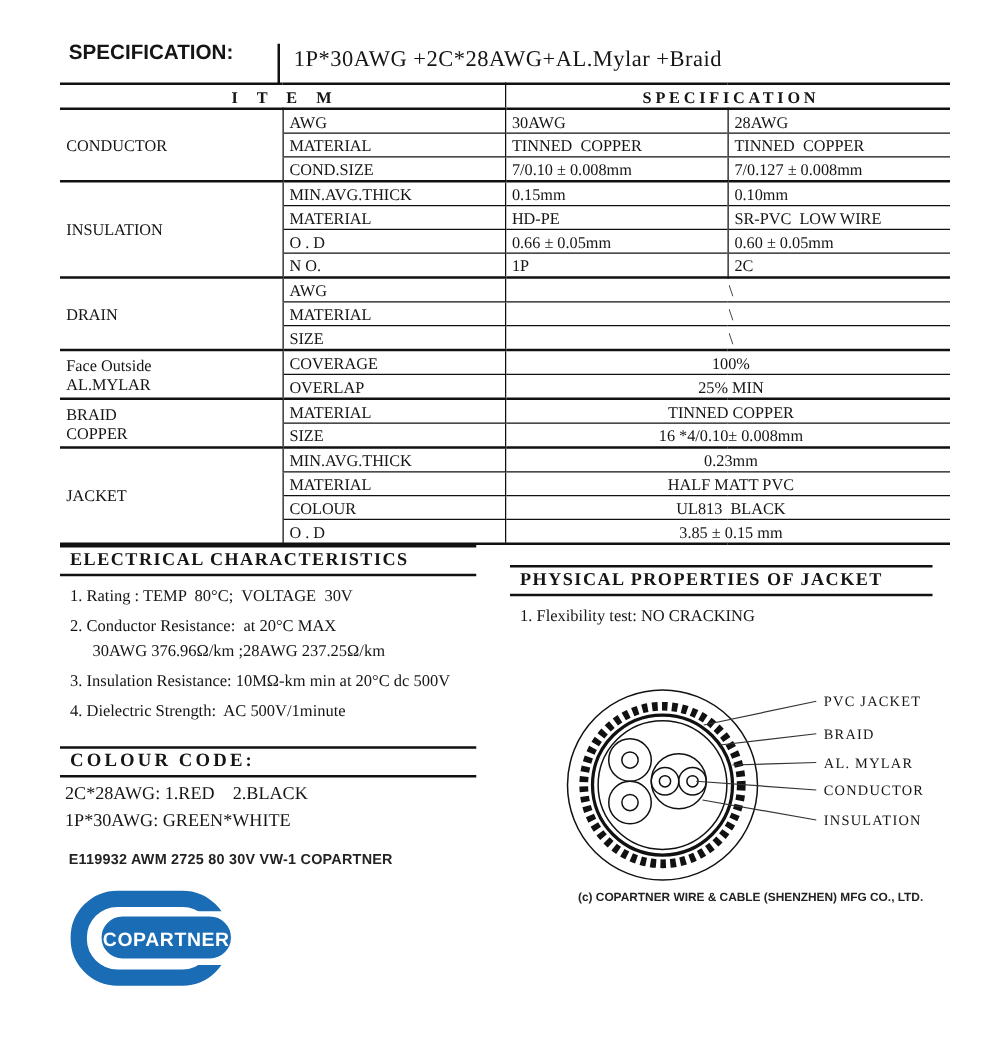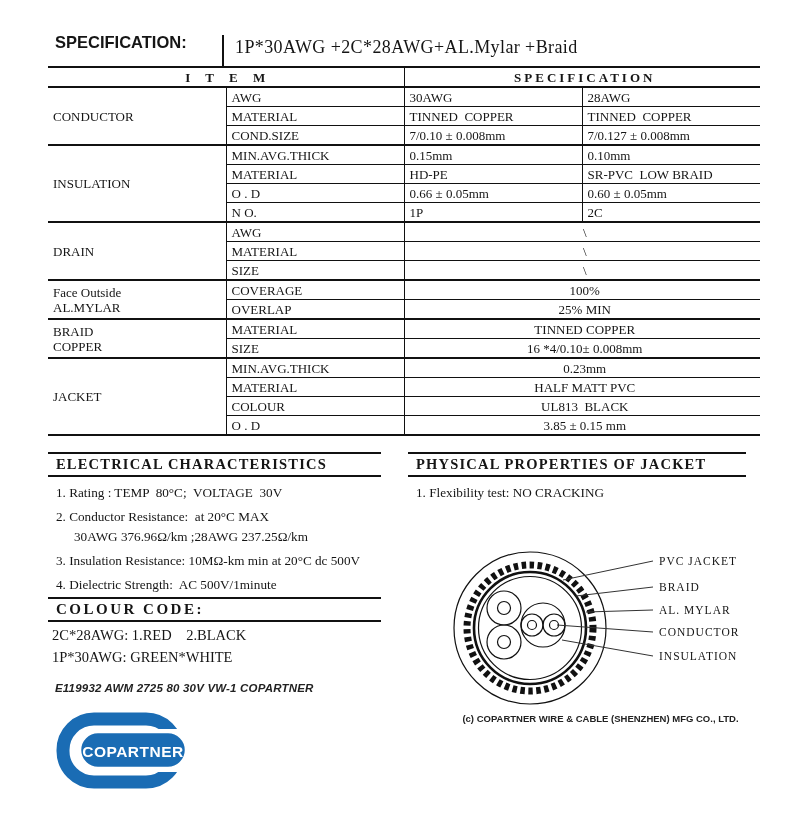--- a/index.html
+++ b/index.html
@@ -24,29 +24,29 @@
   .vl{border-left:1px solid #111;}
   .bt1{border-top:1px solid #111;}
   .bt2{border-top:2px solid #111;}
   td.glabel{padding-left:5px;}
   td.val.ind{padding-left:64px;}
   td.val.center{text-align:center;padding-left:0;}
 
   
   .sec-title{font-weight:bold;border-top:2px solid #111;border-bottom:2px solid #111;
              padding:2px 0 2px 8px;font-size:14.5px;letter-spacing:1.2px;}
-  #electrical{left:48px;top:452px;width:333px;}
+  #electrical{left:48px;top:436px;width:333px;}
   #physical{left:408px;top:452px;width:338px;}
   #colour-code{left:48px;top:597px;width:333px;}
   .eitem{font-size:13.2px;margin-top:8px;padding-left:8px;white-space:pre;}
   .eitem.sub{margin-top:4px;padding-left:26px;}
   .ccline{font-size:14.5px;margin-top:5px;padding-left:4px;white-space:pre;}
 
   .approval{left:55px;top:682px;font-family:"Liberation Sans",sans-serif;font-weight:bold;
-            font-size:11.5px;letter-spacing:.2px;color:#222;font-style:italic;}
+            font-size:11.5px;letter-spacing:.2px;color:#222;}
   .copyright{left:448px;top:713px;width:305px;text-align:center;
              font-family:"Liberation Sans",sans-serif;font-weight:bold;font-size:9.5px;color:#222;}
 
   svg text.dlabel{font-family:"Liberation Serif",serif;font-size:11.5px;letter-spacing:1px;fill:#151515;}
   svg .thin{fill:none;stroke:#111;stroke-width:1.2;}
   svg .leader{stroke:#333;stroke-width:1;}
 </style>
 </head>
 <body>
 
@@ -80,21 +80,21 @@
         </tr>
         <tr>
           <td class="glabel bt2" rowspan="4"><div class="glline">INSULATION</div></td>
           <td class="prop vl bt2">MIN.AVG.THICK</td>
           <td class="val ind vl bt2">0.15mm</td>
           <td class="val ind vl bt2">0.10mm</td>
         </tr>
         <tr>
           <td class="prop vl bt1">MATERIAL</td>
           <td class="val ind vl bt1">HD-PE</td>
-          <td class="val ind vl bt1">SR-PVC  LOW BRAID</td>
+          <td class="val ind vl bt1">SR-PVC  LOW WIRE</td>
         </tr>
         <tr>
           <td class="prop vl bt1">O . D</td>
           <td class="val ind vl bt1">0.66 ± 0.05mm</td>
           <td class="val ind vl bt1">0.60 ± 0.05mm</td>
         </tr>
         <tr>
           <td class="prop vl bt1">N O.</td>
           <td class="val ind vl bt1">1P</td>
           <td class="val ind vl bt1">2C</td>

